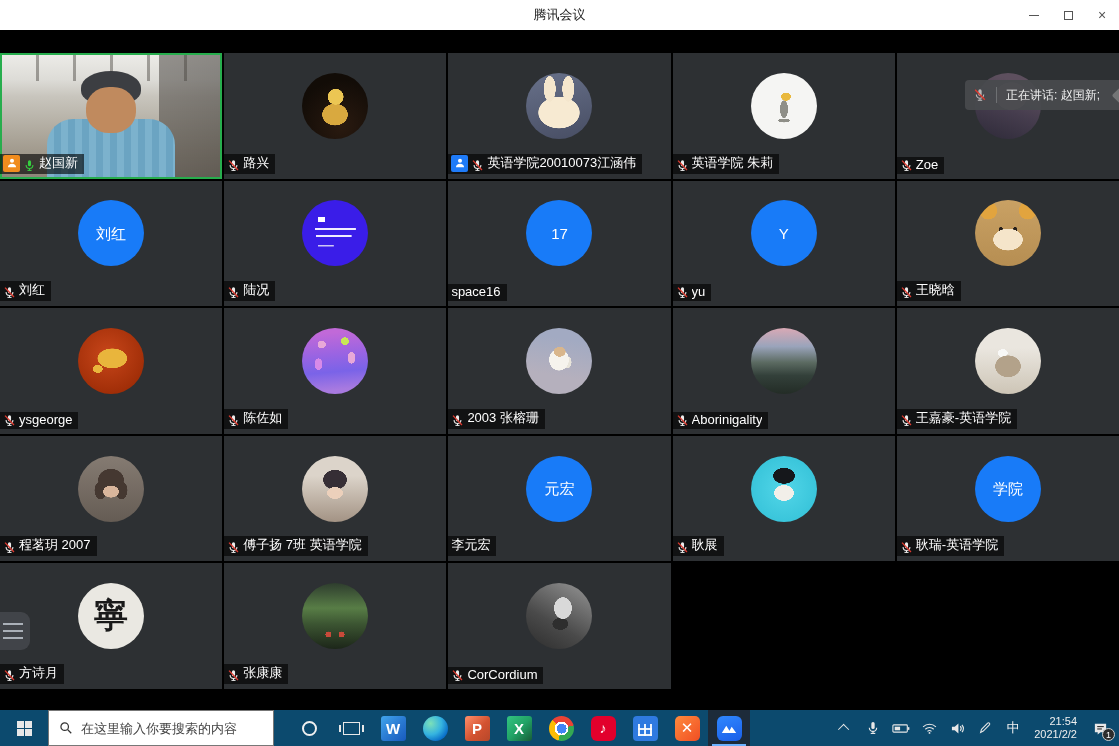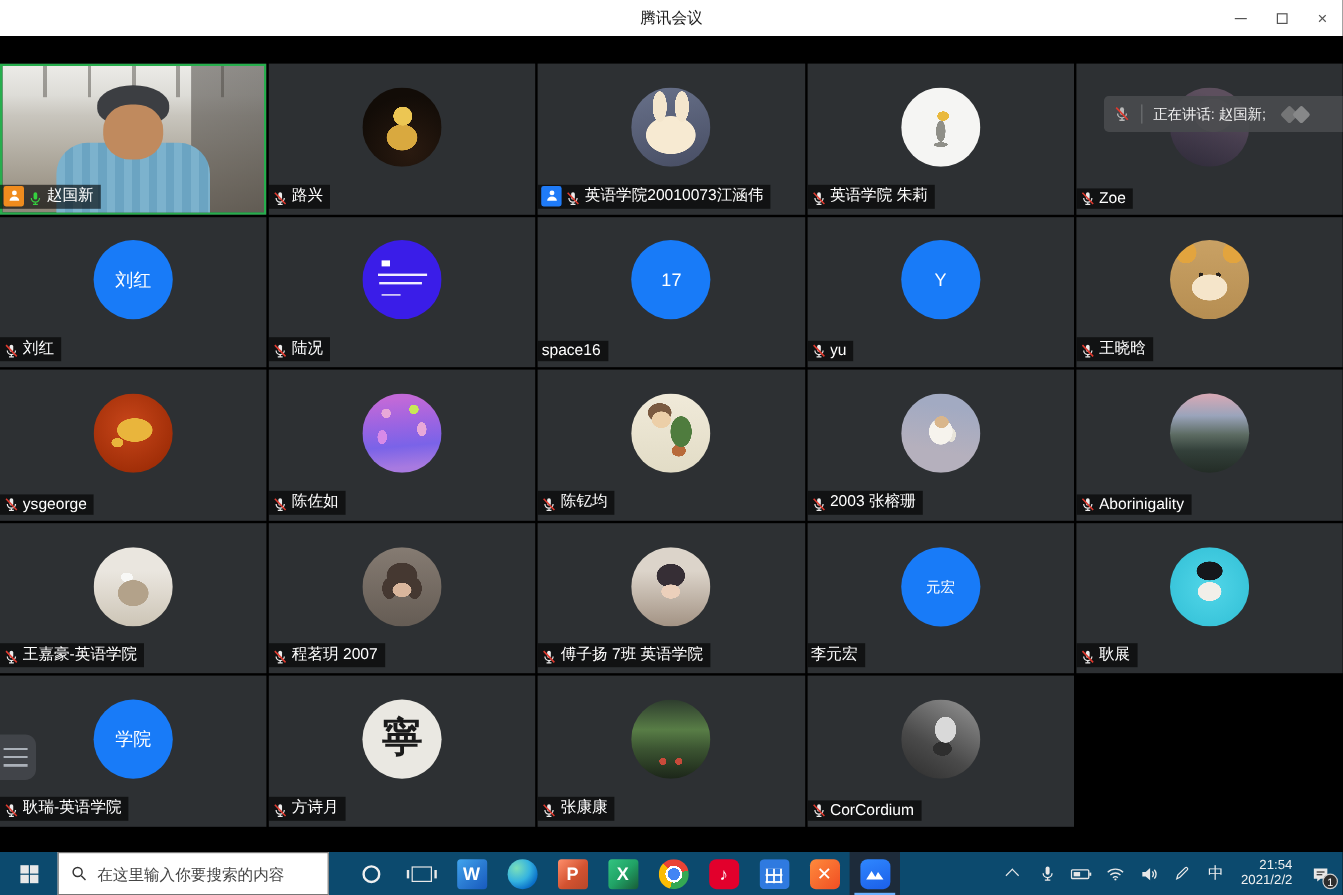--- a/index.html
+++ b/index.html
@@ -41,21 +41,21 @@
   
   .label { position:absolute; left:0; bottom:5px; display:flex; align-items:flex-end; gap:3px;
     background:rgba(0,0,0,.62); color:#fff; font-size:13px; padding:0 6px 2px 3px; max-width:96%; }
   .label .pname { white-space:nowrap; overflow:hidden; text-overflow:ellipsis; }
   .badge { width:17px; height:17px; border-radius:2px; display:none; align-items:center; justify-content:center; flex:none; }
   .badge.host { display:flex; background:#f08c1e; }
   .badge.member { display:flex; background:#1f7bf8; }
   .mic { display:flex; align-items:center; flex:none; }
 
   
-  .banner { position:absolute; top:50px; right:0; width:199px; height:30px; border-radius:4px 0 0 4px;
+  .banner { position:absolute; top:50px; right:0; width:154px; height:30px; border-radius:4px 0 0 4px;
     background:rgba(72,74,77,.93); display:flex; align-items:center; padding:12px 8px; gap:9px; z-index:5; }
   .banner-divider { width:1px; height:16px; background:#6e7073; flex:none; }
   .banner-text { color:#f0f0f0; font-size:12px; white-space:nowrap; }
   .banner-logo { margin-left:2px; position:relative; width:30px; height:16px; flex:none; opacity:.55; }
   .banner-logo i { position:absolute; top:3px; width:11px; height:11px; background:#9a9a9a; transform:rotate(45deg); border-radius:2px; }
   .banner-logo i:first-child { left:3px; }
   .banner-logo i:last-child { left:13px; background:#bdbdbd; }
 
   
   .side-toggle { position:absolute; left:-14px; top:582px; width:44px; height:38px; border-radius:9px;
@@ -363,39 +363,20 @@
                 <path d="M3.8 7.5a4.2 4.2 0 0 0 8.4 0" fill="none" stroke="#ececec" stroke-width="1.3"></path>
                 <line x1="8" y1="11.9" x2="8" y2="14" stroke="#ececec" stroke-width="1.3"></line>
                 <line x1="5.5" y1="14" x2="10.5" y2="14" stroke="#ececec" stroke-width="1.3"></line>
                 <line x1="2.5" y1="2" x2="13.5" y2="13.5" stroke="#e03a2f" stroke-width="1.6"></line>
               </svg>
             </span>
       <span class="pname">陈佐如</span>
     </div>
   </div>
 
-  <div class="tile">
-
-    <div class="avatar" style="background: radial-gradient(8px 7px at 38% 33%, rgb(236, 207, 168) 97%, transparent), radial-gradient(10px 8px at 36% 24%, rgb(122, 90, 64) 97%, transparent), radial-gradient(9px 13px at 63% 48%, rgb(79, 124, 62) 97%, transparent), radial-gradient(6px 5px at 60% 72%, rgb(184, 106, 58) 97%, transparent), linear-gradient(rgb(240, 234, 217), rgb(226, 220, 198));">
-            <span class="glyph"></span>
-          </div>
-    <div class="label">
-
-      <span class="mic">
-              <svg viewBox="0 0 16 16" width="13" height="13">
-                <rect x="6.1" y="1.5" width="3.8" height="7.5" rx="1.9" fill="#ececec"></rect>
-                <path d="M3.8 7.5a4.2 4.2 0 0 0 8.4 0" fill="none" stroke="#ececec" stroke-width="1.3"></path>
-                <line x1="8" y1="11.9" x2="8" y2="14" stroke="#ececec" stroke-width="1.3"></line>
-                <line x1="5.5" y1="14" x2="10.5" y2="14" stroke="#ececec" stroke-width="1.3"></line>
-                <line x1="2.5" y1="2" x2="13.5" y2="13.5" stroke="#e03a2f" stroke-width="1.6"></line>
-              </svg>
-            </span>
-      <span class="pname">陈钇均</span>
-    </div>
-  </div>
 
   <div class="tile">
 
     <div class="avatar" style="background: radial-gradient(6px 5px at 51% 36%, rgb(217, 182, 140) 97%, transparent), radial-gradient(10px 11px at 50% 48%, rgb(246, 243, 237) 97%, transparent), radial-gradient(4px 6px at 63% 52%, rgb(232, 228, 218) 97%, transparent), linear-gradient(190deg, rgb(162, 170, 194) 20%, rgb(181, 176, 189) 70%);">
             <span class="glyph"></span>
           </div>
     <div class="label">
 
       <span class="mic">
               <svg viewBox="0 0 16 16" width="13" height="13">
@@ -486,21 +467,21 @@
                 <line x1="2.5" y1="2" x2="13.5" y2="13.5" stroke="#e03a2f" stroke-width="1.6"></line>
               </svg>
             </span>
       <span class="pname">傅子扬 7班 英语学院</span>
     </div>
   </div>
 
   <div class="tile">
 
     <div class="avatar" style="background: rgb(24, 123, 248);">
-            <span class="glyph" style="font-size: 12px;">元宏</span>
+            <span class="glyph" style="font-size: 15px;">元宏</span>
           </div>
     <div class="label">
 
       <span class="pname">李元宏</span>
     </div>
   </div>
 
   <div class="tile">
 
     <div class="avatar" style="background: radial-gradient(10px 8px at 50% 56%, rgb(242, 239, 233) 97%, transparent), radial-gradient(11px 8px at 50% 30%, rgb(21, 23, 27) 97%, transparent), radial-gradient(3px 3px at 43% 52%, rgb(51, 51, 51) 97%, transparent), radial-gradient(3px 3px at 57% 52%, rgb(51, 51, 51) 97%, transparent), radial-gradient(circle, rgb(82, 214, 232), rgb(56, 196, 218) 75%);">

